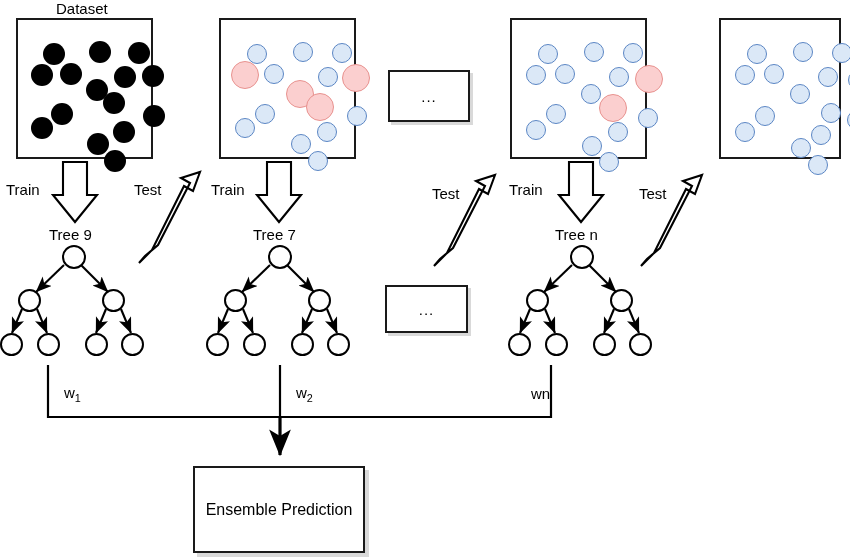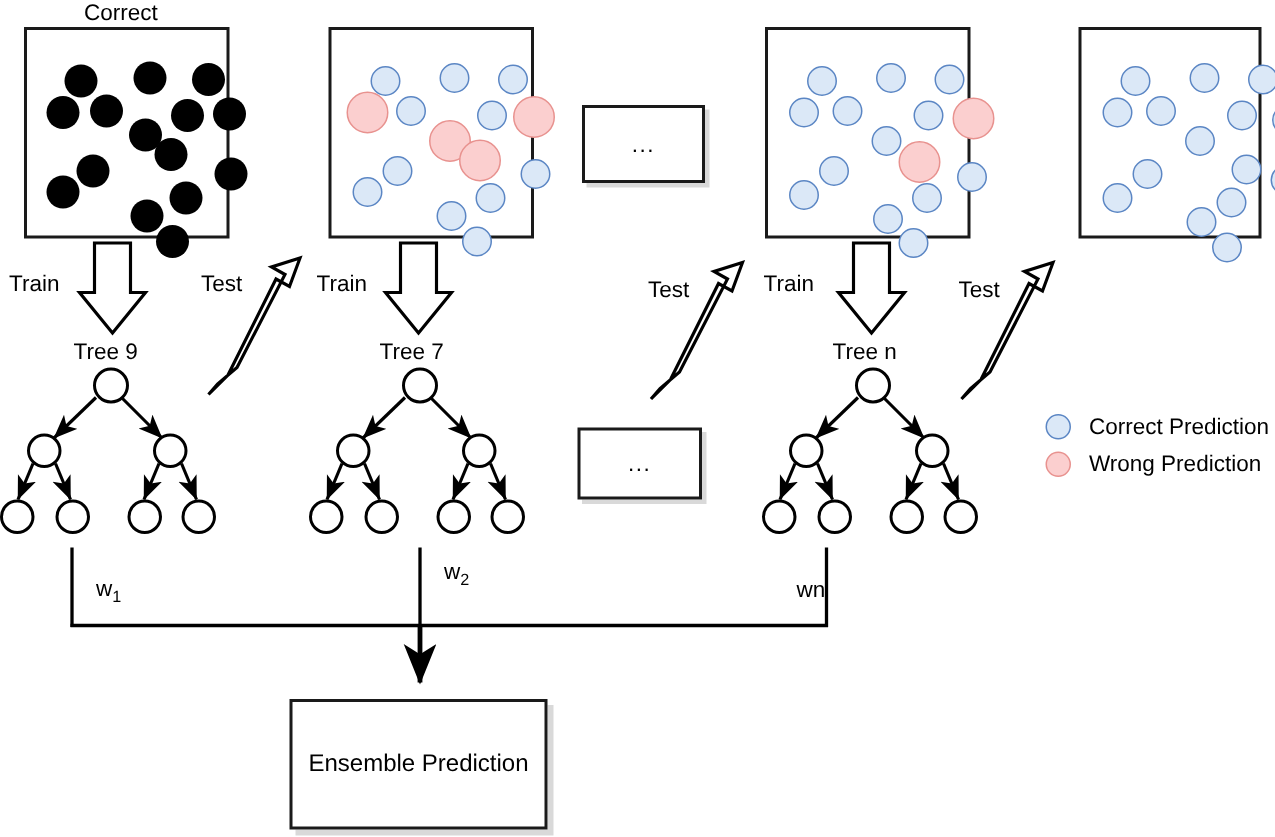--- a/index.html
+++ b/index.html
@@ -176,21 +176,21 @@
 
     <g stroke="#000" stroke-width="2.2" fill="none">
       <line x1="48" y1="365" x2="48" y2="418"></line>
       <line x1="280" y1="365" x2="280" y2="418"></line>
       <line x1="551" y1="365" x2="551" y2="418"></line>
       <line x1="47" y1="417" x2="552" y2="417"></line>
       <line x1="280" y1="417" x2="280" y2="455" stroke-width="3.2" marker-end="url(#bigarrow)"></line>
     </g>
   </svg>
 
-  <div class="lbl" style="left:56px; top:1px;">Correct</div>
+  <div class="lbl" style="left:56px; top:1px;">Dataset</div>
   <div class="sample-box" id="box-dataset" style="left:16px; top:18px; width:137px; height:141px;">
       <div class="dot black" style="left: 25px; top: 23px; width: 22px; height: 22px;"></div>
       <div class="dot black" style="left: 71px; top: 21px; width: 22px; height: 22px;"></div>
       <div class="dot black" style="left: 110px; top: 22px; width: 22px; height: 22px;"></div>
       <div class="dot black" style="left: 13px; top: 44px; width: 22px; height: 22px;"></div>
       <div class="dot black" style="left: 42px; top: 43px; width: 22px; height: 22px;"></div>
       <div class="dot black" style="left: 96px; top: 46px; width: 22px; height: 22px;"></div>
       <div class="dot black" style="left: 124px; top: 45px; width: 22px; height: 22px;"></div>
       <div class="dot black" style="left: 68px; top: 59px; width: 22px; height: 22px;"></div>
       <div class="dot black" style="left: 85px; top: 72px; width: 22px; height: 22px;"></div>
@@ -291,31 +291,21 @@
   <div class="tree-node" style="left:526px; top:289px; width:23px; height:23px;"></div>
   <div class="tree-node" style="left:610px; top:289px; width:23px; height:23px;"></div>
   <div class="tree-node" style="left:508px; top:333px; width:23px; height:23px;"></div>
   <div class="tree-node" style="left:545px; top:333px; width:23px; height:23px;"></div>
   <div class="tree-node" style="left:593px; top:333px; width:23px; height:23px;"></div>
   <div class="tree-node" style="left:629px; top:333px; width:23px; height:23px;"></div>
 
   <div class="lbl" style="left:64px; top:385px;text-align:center;">
     <span>w</span><sub>1</sub>
   </div>
-  <div class="lbl" style="left:296px; top:374px;">
+  <div class="lbl" style="left:296px; top:385px;">
     <span>w</span><sub>2</sub>
   </div>
   <div class="lbl" style="left:531px; top:386px;">wn</div>
 
   <div class="result-box" style="left:193px; top:466px; width:172px; height:87px;">Ensemble Prediction</div>
 
-  <div class="legend" style="left:697px; top:276px;">
-    <div class="legend-row">
-      <span class="legend-swatch blue"></span>
-      <span>Correct Prediction</span>
-    </div>
-    <div class="legend-row">
-      <span class="legend-swatch pink"></span>
-      <span>Wrong Prediction</span>
-    </div>
-  </div>
 
 </div>
 
 </body></html>

